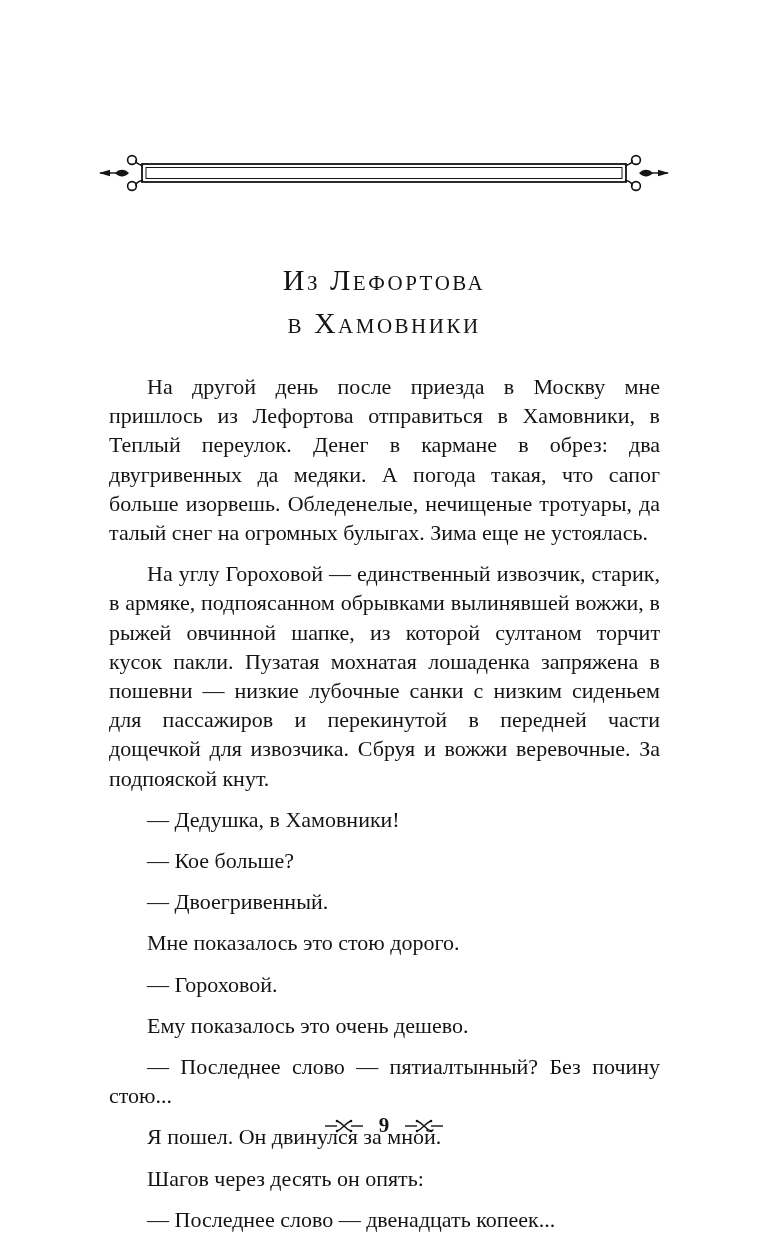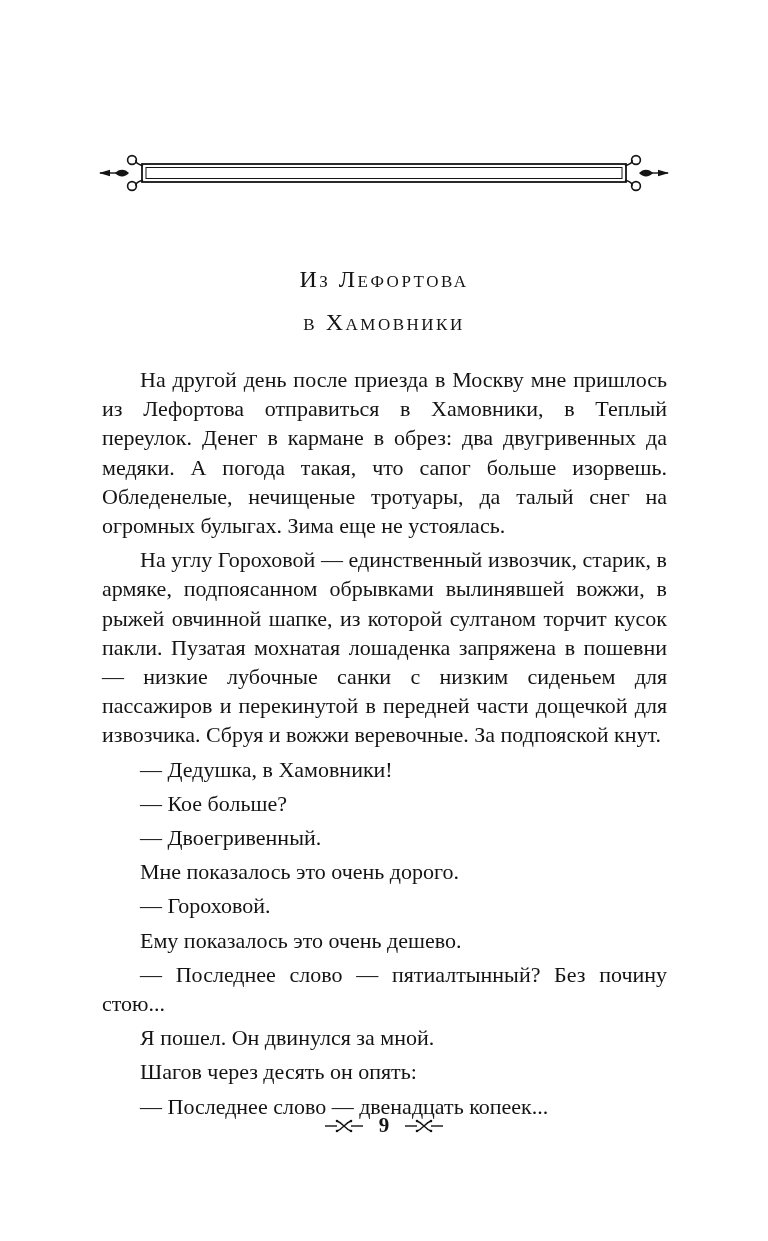--- a/index.html
+++ b/index.html
@@ -21,38 +21,38 @@
     top: 150px;
     left: 50%;
     transform: translateX(-50%);
   }
   .title-block {
     position: absolute;
     top: 258px;
     left: 0;
     width: 100%;
     text-align: center;
-    font-size: 24px;
+    font-size: 30px;
     font-variant: small-caps;
     letter-spacing: 2.5px;
     line-height: 43px;
     color: #141414;
   }
   .content {
     position: absolute;
     top: 360px;
     left: 97px;
     width: 575px;
     font-size: 22px;
     line-height: 29.2px;
     text-align: justify;
     color: #141414;
   }
   .content p {
-    margin: 5px;
+    margin: 12px;
     text-indent: 38px;
   }
   .footer {
     position: absolute;
     top: 1113px;
     left: 0;
     width: 100%;
     display: flex;
     align-items: center;
     justify-content: center;
@@ -100,21 +100,21 @@
     <div>Из Лефортова</div>
     <div>в Хамовники</div>
   </div>
 
   <div class="content">
     <p>На другой день после приезда в Москву мне пришлось из Лефортова отправиться в Хамовники, в Теплый переулок. Денег в кармане в обрез: два двугривенных да медяки. А погода такая, что сапог больше изорвешь. Обледенелые, нечищеные тротуары, да талый снег на огромных булыгах. Зима еще не устоялась.</p>
     <p>На углу Гороховой — единственный извозчик, старик, в армяке, подпоясанном обрывками вылинявшей вожжи, в рыжей овчинной шапке, из которой султаном торчит кусок пакли. Пузатая мохнатая лошаденка запряжена в пошевни — низкие лубочные санки с низким сиденьем для пассажиров и перекинутой в передней части дощечкой для извозчика. Сбруя и вожжи веревочные. За подпояской кнут.</p>
     <p>— Дедушка, в Хамовники!</p>
     <p>— Кое больше?</p>
     <p>— Двоегривенный.</p>
-    <p>Мне показалось это очень дорого.</p>
+    <p>Мне показалось это стою дорого.</p>
     <p>— Гороховой.</p>
     <p>Ему показалось это очень дешево.</p>
     <p>— Последнее слово — пятиалтынный? Без почину стою...</p>
     <p>Я пошел. Он двинулся за мной.</p>
     <p>Шагов через десять он опять:</p>
     <p>— Последнее слово — двенадцать копеек...</p>
   </div>
 
   <div class="footer">
     <span class="flourish">

